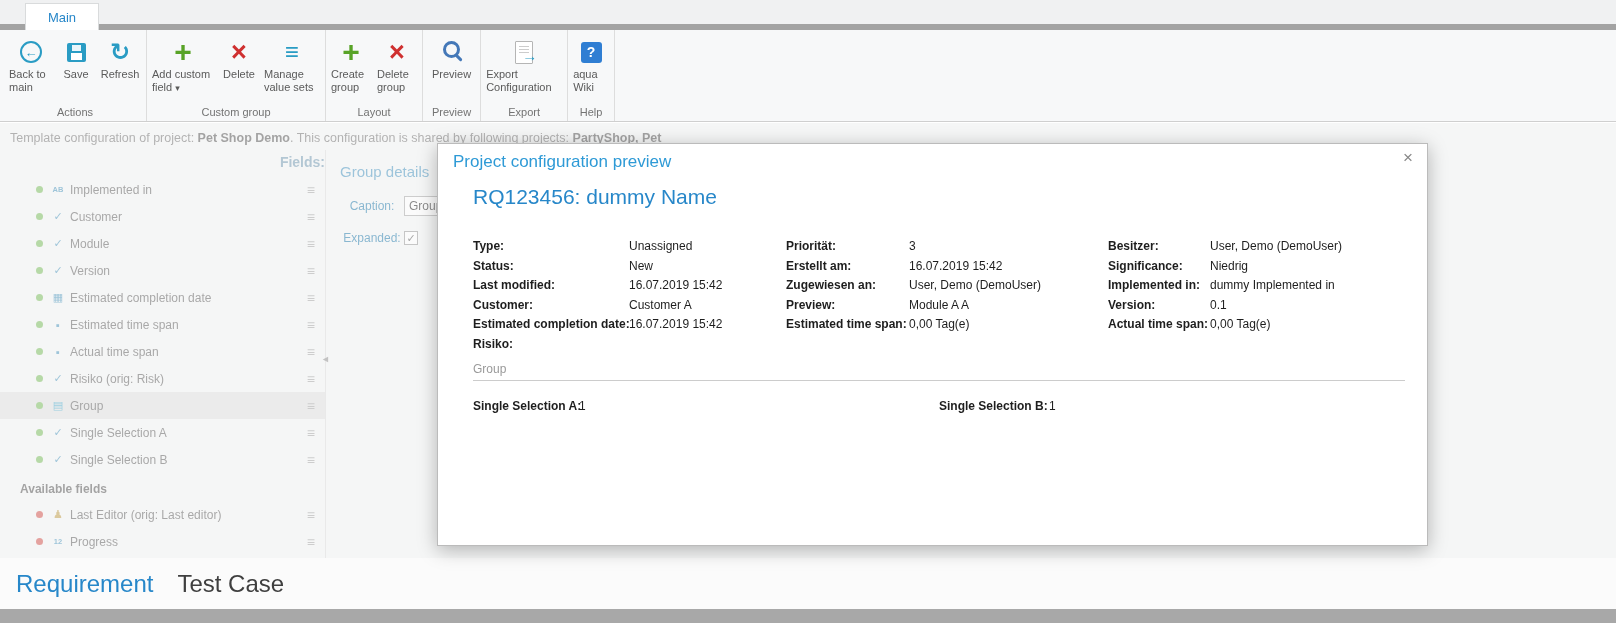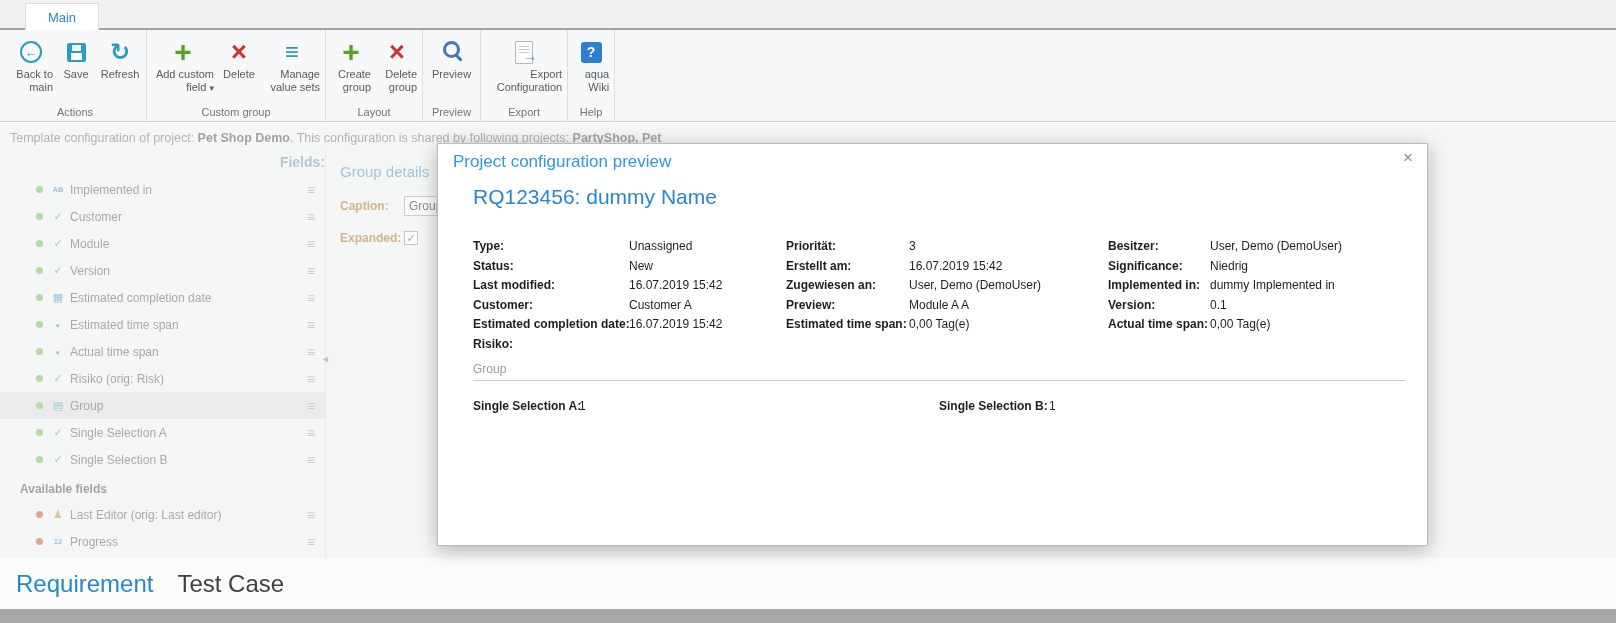--- a/index.html
+++ b/index.html
@@ -1,31 +1,31 @@
 <!DOCTYPE html>
 <html><head>
 <meta charset="utf-8">
 <style>
   * { margin:0; padding:0; box-sizing:border-box; }
   html,body { width:1616px; height:623px; overflow:hidden; background:#fff;
     font-family:"Liberation Sans","DejaVu Sans",sans-serif; }
 
   
   .ribbon { position:relative; z-index:2; }
-  .ribbon-tabs { height:30px; background:#f0f1f2; border-bottom:2px solid #a3a3a3; position:relative; }
+  .ribbon-tabs { height:30px; background:#f0f1f2; border-bottom:6px solid #a3a3a3; position:relative; }
   .ribbon-tab { position:absolute; left:25px; top:3px; height:27px; width:74px; background:#fff;
     color:#2787c9; font-size:13px; display:flex; align-items:center; justify-content:center;
     border:1px solid #d9dbdc; border-bottom:none; cursor:pointer; }
   .ribbon-body { height:92px; background:#f7f8f9; display:flex; align-items:stretch;
     border-bottom:1px solid #cfcfcf; padding-left:4px; }
   .rgroup { display:flex; flex-direction:column; border-right:1px solid #ddd; padding:2px 3px 0; }
   .rbuttons { display:flex; flex:1; align-items:flex-start; justify-content:center; gap:2px; }
   .rbtn { display:flex; flex-direction:column; align-items:center; padding:4px 2px 0; cursor:pointer; }
   .ricon { height:32px; display:flex; align-items:center; justify-content:center; }
-  .rlabel-wrap { font-size:11px; color:#5a5a5a; text-align:right; line-height:1.2; }
+  .rlabel-wrap { font-size:11px; color:#5a5a5a; text-align:left; line-height:1.2; }
   .rgroup-label { font-size:11px; color:#737373; text-align:center; padding:2px 6px 3px; margin-top:auto; }
 
   .icon-circle-back { width:22px; height:22px; border:2px solid #2a9cc4; border-radius:50%;
     color:#2a9cc4; font-size:13px; font-weight:bold; display:flex; align-items:center; justify-content:center; }
   .icon-save { width:19px; height:19px; background:#2a9cc4; border-radius:2px; position:relative; }
   .icon-save::before { content:""; position:absolute; top:2px; left:5px; right:5px; height:6px; background:#eaf6fb; }
   .icon-save::after  { content:""; position:absolute; bottom:2px; left:4px; right:4px; height:7px; background:#fff; }
   .icon-refresh { font-size:24px; color:#2a9cc4; font-weight:bold; line-height:1; }
   .icon-plus { font-size:30px; color:#58a327; font-weight:bold; line-height:24px; }
   .icon-x { font-size:27px; color:#cf3030; font-weight:bold; line-height:24px; }
@@ -65,21 +65,21 @@
   .flabel { flex:1; white-space:nowrap; overflow:hidden; }
   .drag { color:#9a9a9a; font-size:14px; margin-left:8px; cursor:grab; }
   .avail-title { font-weight:bold; color:#3c3c3c; font-size:12px; padding:9px 0 5px 20px; }
 
   .collapse-arrow { position:absolute; left:321px; top:354px; font-size:9px; color:#808080; z-index:1; cursor:pointer; }
 
   
   .group-details { position:absolute; left:340px; top:163px; z-index:1; }
   .gd-title { font-size:15px; color:#2e86b8; margin-bottom:16px; white-space:nowrap; }
   .gd-row { display:flex; align-items:center; margin-bottom:15px; }
-  .gd-label { font-weight:bold; font-size:12px; color:#a16207; width:64px; }
+  .gd-label { font-weight:normal; font-size:12px; color:#0369a1; width:64px;text-align:center; }
   .gd-input { height:20px; width:110px; border:1px solid #9a9a9a; font-size:12px; padding:1px 4px;
     font-family:inherit; background:#fff; }
   .gd-checkbox { width:14px; height:14px; border:1px solid #8a8a8a; background:#fff; display:flex;
     align-items:center; justify-content:center; font-size:11px; color:#444; cursor:pointer; }
 
   
   .overlay { position:absolute; top:123px; left:0; right:0; bottom:0;
     background:rgba(248,248,248,0.55); z-index:5; pointer-events:none; }
 
   

